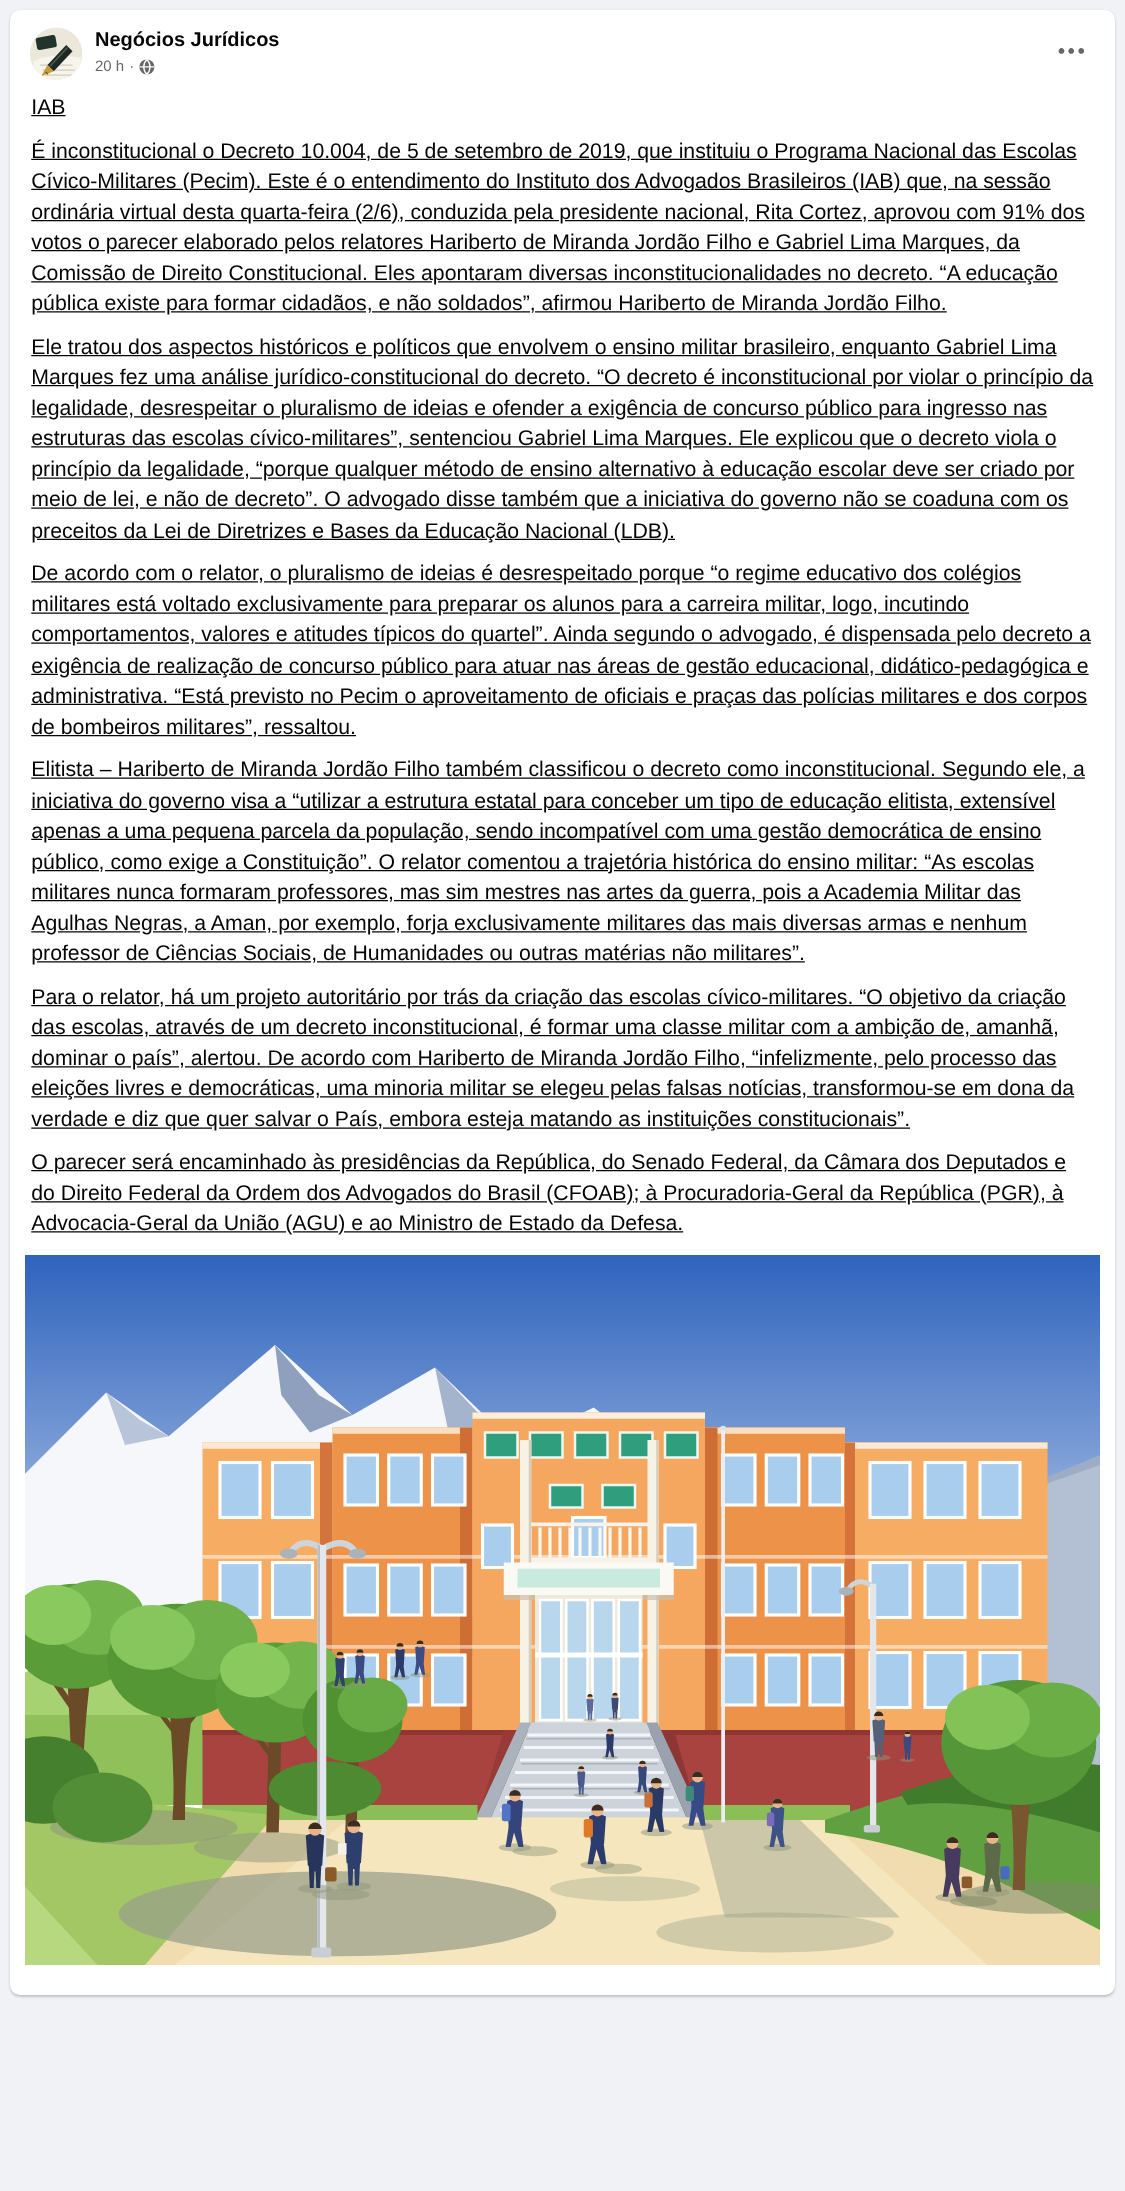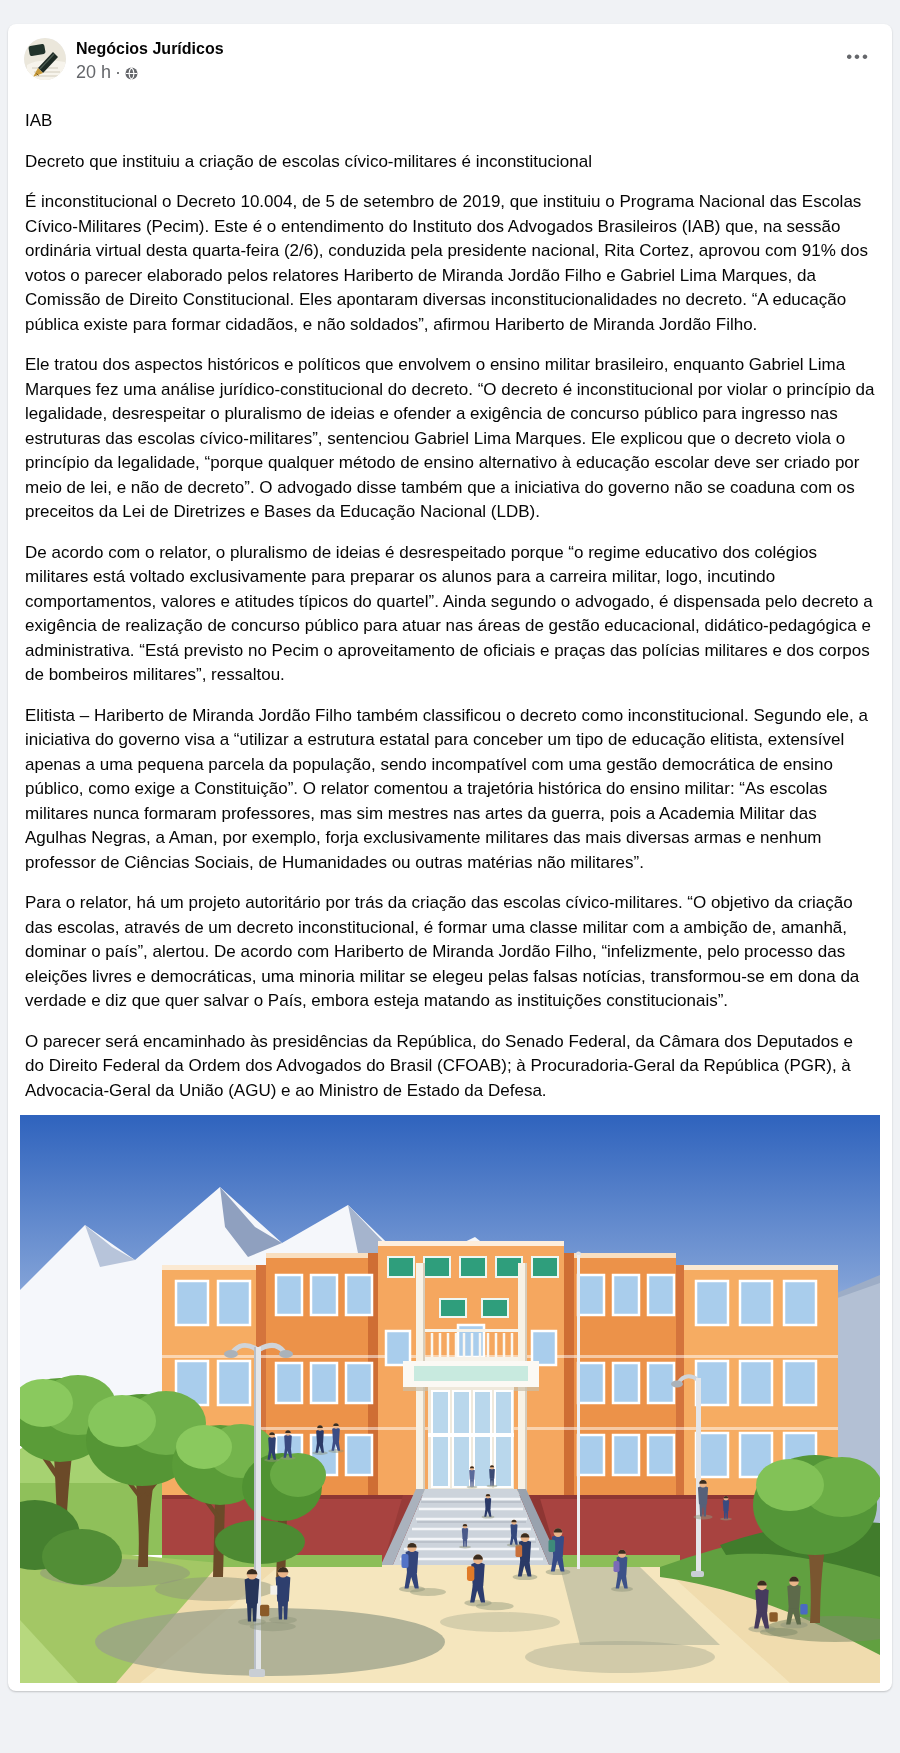--- a/index.html
+++ b/index.html
@@ -2,41 +2,41 @@
 <html lang="pt"><head>
 <meta charset="utf-8">
 <style>
   html,body{margin:0;padding:0;}
   body{
     width:900px;height:1753px;overflow:hidden;position:relative;
     background:#f0f2f5;
     font-family:"Liberation Sans","DejaVu Sans",sans-serif;
   }
   .card{
-    position:absolute;left:8px;top:24px;width:884px;
+    position:absolute;left:8px;top:8px;width:884px;
     background:#ffffff;border-radius:8px;
     box-shadow:0 1px 2px rgba(0,0,0,.2);
-    padding-bottom:8px;
+    padding-bottom:24px;
   }
   
   .post-header{position:relative;display:flex;align-items:flex-start;padding:14px 16px 6px 16px;}
   .avatar{width:42px;height:42px;border-radius:50%;overflow:hidden;flex:0 0 42px;
     box-shadow:inset 0 0 0 1px rgba(0,0,0,.08);cursor:pointer;}
   .avatar svg{display:block;}
   .head-meta{margin-left:10px;padding-top:1px;}
   .author{font-weight:bold;font-size:16px;line-height:20px;color:#050505;cursor:pointer;}
   .subline{display:flex;align-items:center;gap:4px;margin-top:3px;
-    font-size:18px;color:#65676b;}
+    font-size:12px;color:#65676b;}
   .subline .globe{display:inline-flex;margin-top:1px;}
   .more-btn{position:absolute;right:20px;top:24px;border:none;background:none;
     color:#65676b;font-size:17px;letter-spacing:2px;line-height:10px;cursor:pointer;
     padding:4px 2px;font-family:inherit;}
   
   .post-text{padding:4px 17px 0 17px;color:#050505;font-size:17px;line-height:24.5px;}
-  .post-text p{margin:16px 0 10px 0;}
+  .post-text p{margin:0 0 10px 0;text-decoration:underline;}
   
   .post-image{margin:12px 12px 0 12px;overflow:hidden;cursor:pointer;line-height:0;}
   .post-image svg{display:block;}
 </style>
 </head>
 <body style="background: rgb(240, 242, 245);">
 
 <div class="card">
 
   <div class="post-header">
@@ -65,21 +65,20 @@
         </span>
       </div>
     </div>
     <button class="more-btn">
       <span>•••</span>
     </button>
   </div>
 
   <div class="post-text">
     <p>IAB</p>
-    <p>Decreto que instituiu a criação de escolas cívico-militares é inconstitucional</p>
     <p>É inconstitucional o Decreto 10.004, de 5 de setembro de 2019, que instituiu o Programa Nacional das Escolas Cívico-Militares (Pecim). Este é o entendimento do Instituto dos Advogados Brasileiros (IAB) que, na sessão ordinária virtual desta quarta-feira (2/6), conduzida pela presidente nacional, Rita Cortez, aprovou com 91% dos votos o parecer elaborado pelos relatores Hariberto de Miranda Jordão Filho e Gabriel Lima Marques, da Comissão de Direito Constitucional. Eles apontaram diversas inconstitucionalidades no decreto. “A educação pública existe para formar cidadãos, e não soldados”, afirmou Hariberto de Miranda Jordão Filho.</p>
     <p>Ele tratou dos aspectos históricos e políticos que envolvem o ensino militar brasileiro, enquanto Gabriel Lima Marques fez uma análise jurídico-constitucional do decreto. “O decreto é inconstitucional por violar o princípio da legalidade, desrespeitar o pluralismo de ideias e ofender a exigência de concurso público para ingresso nas estruturas das escolas cívico-militares”, sentenciou Gabriel Lima Marques. Ele explicou que o decreto viola o princípio da legalidade, “porque qualquer método de ensino alternativo à educação escolar deve ser criado por meio de lei, e não de decreto”. O advogado disse também que a iniciativa do governo não se coaduna com os preceitos da Lei de Diretrizes e Bases da Educação Nacional (LDB).</p>
     <p>De acordo com o relator, o pluralismo de ideias é desrespeitado porque “o regime educativo dos colégios militares está voltado exclusivamente para preparar os alunos para a carreira militar, logo, incutindo comportamentos, valores e atitudes típicos do quartel”. Ainda segundo o advogado, é dispensada pelo decreto a exigência de realização de concurso público para atuar nas áreas de gestão educacional, didático-pedagógica e administrativa. “Está previsto no Pecim o aproveitamento de oficiais e praças das polícias militares e dos corpos de bombeiros militares”, ressaltou.</p>
     <p>Elitista – Hariberto de Miranda Jordão Filho também classificou o decreto como inconstitucional. Segundo ele, a iniciativa do governo visa a “utilizar a estrutura estatal para conceber um tipo de educação elitista, extensível apenas a uma pequena parcela da população, sendo incompatível com uma gestão democrática de ensino público, como exige a Constituição”. O relator comentou a trajetória histórica do ensino militar: “As escolas militares nunca formaram professores, mas sim mestres nas artes da guerra, pois a Academia Militar das Agulhas Negras, a Aman, por exemplo, forja exclusivamente militares das mais diversas armas e nenhum professor de Ciências Sociais, de Humanidades ou outras matérias não militares”.</p>
     <p>Para o relator, há um projeto autoritário por trás da criação das escolas cívico-militares. “O objetivo da criação das escolas, através de um decreto inconstitucional, é formar uma classe militar com a ambição de, amanhã, dominar o país”, alertou. De acordo com Hariberto de Miranda Jordão Filho, “infelizmente, pelo processo das eleições livres e democráticas, uma minoria militar se elegeu pelas falsas notícias, transformou-se em dona da verdade e diz que quer salvar o País, embora esteja matando as instituições constitucionais”.</p>
     <p>O parecer será encaminhado às presidências da República, do Senado Federal, da Câmara dos Deputados e do Direito Federal da Ordem dos Advogados do Brasil (CFOAB); à Procuradoria-Geral da República (PGR), à Advocacia-Geral da União (AGU) e ao Ministro de Estado da Defesa.</p>
   </div>
 
   <div class="post-image">
     <svg width="860" height="568" viewBox="0 0 860 568" preserveAspectRatio="none" role="img">

